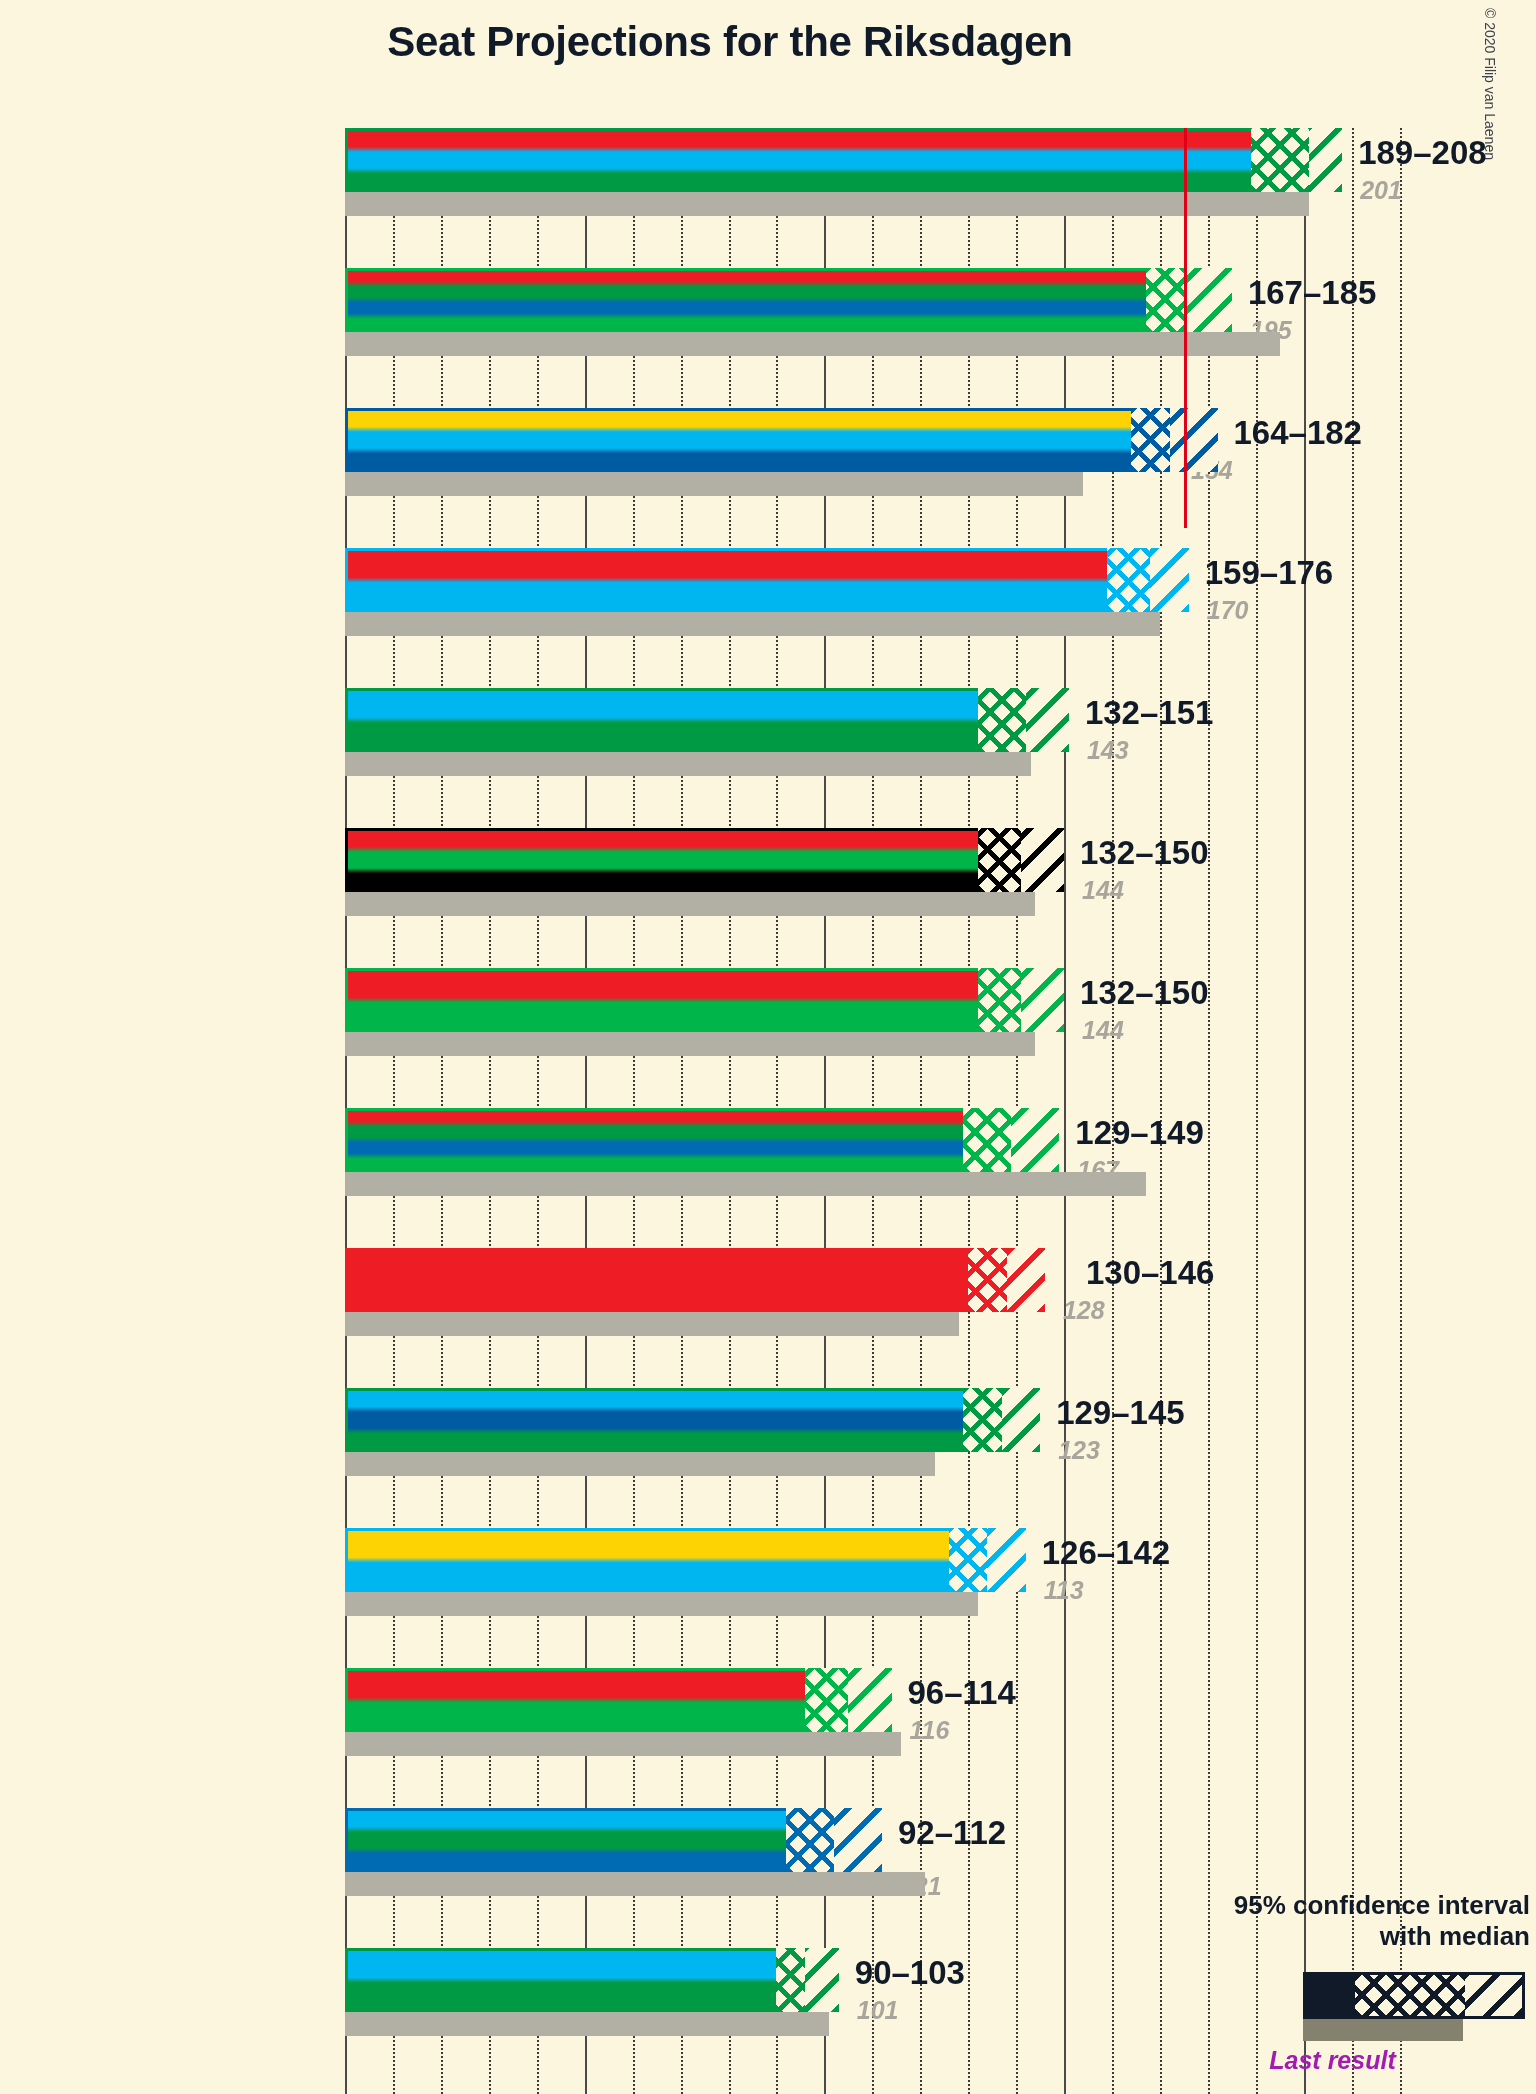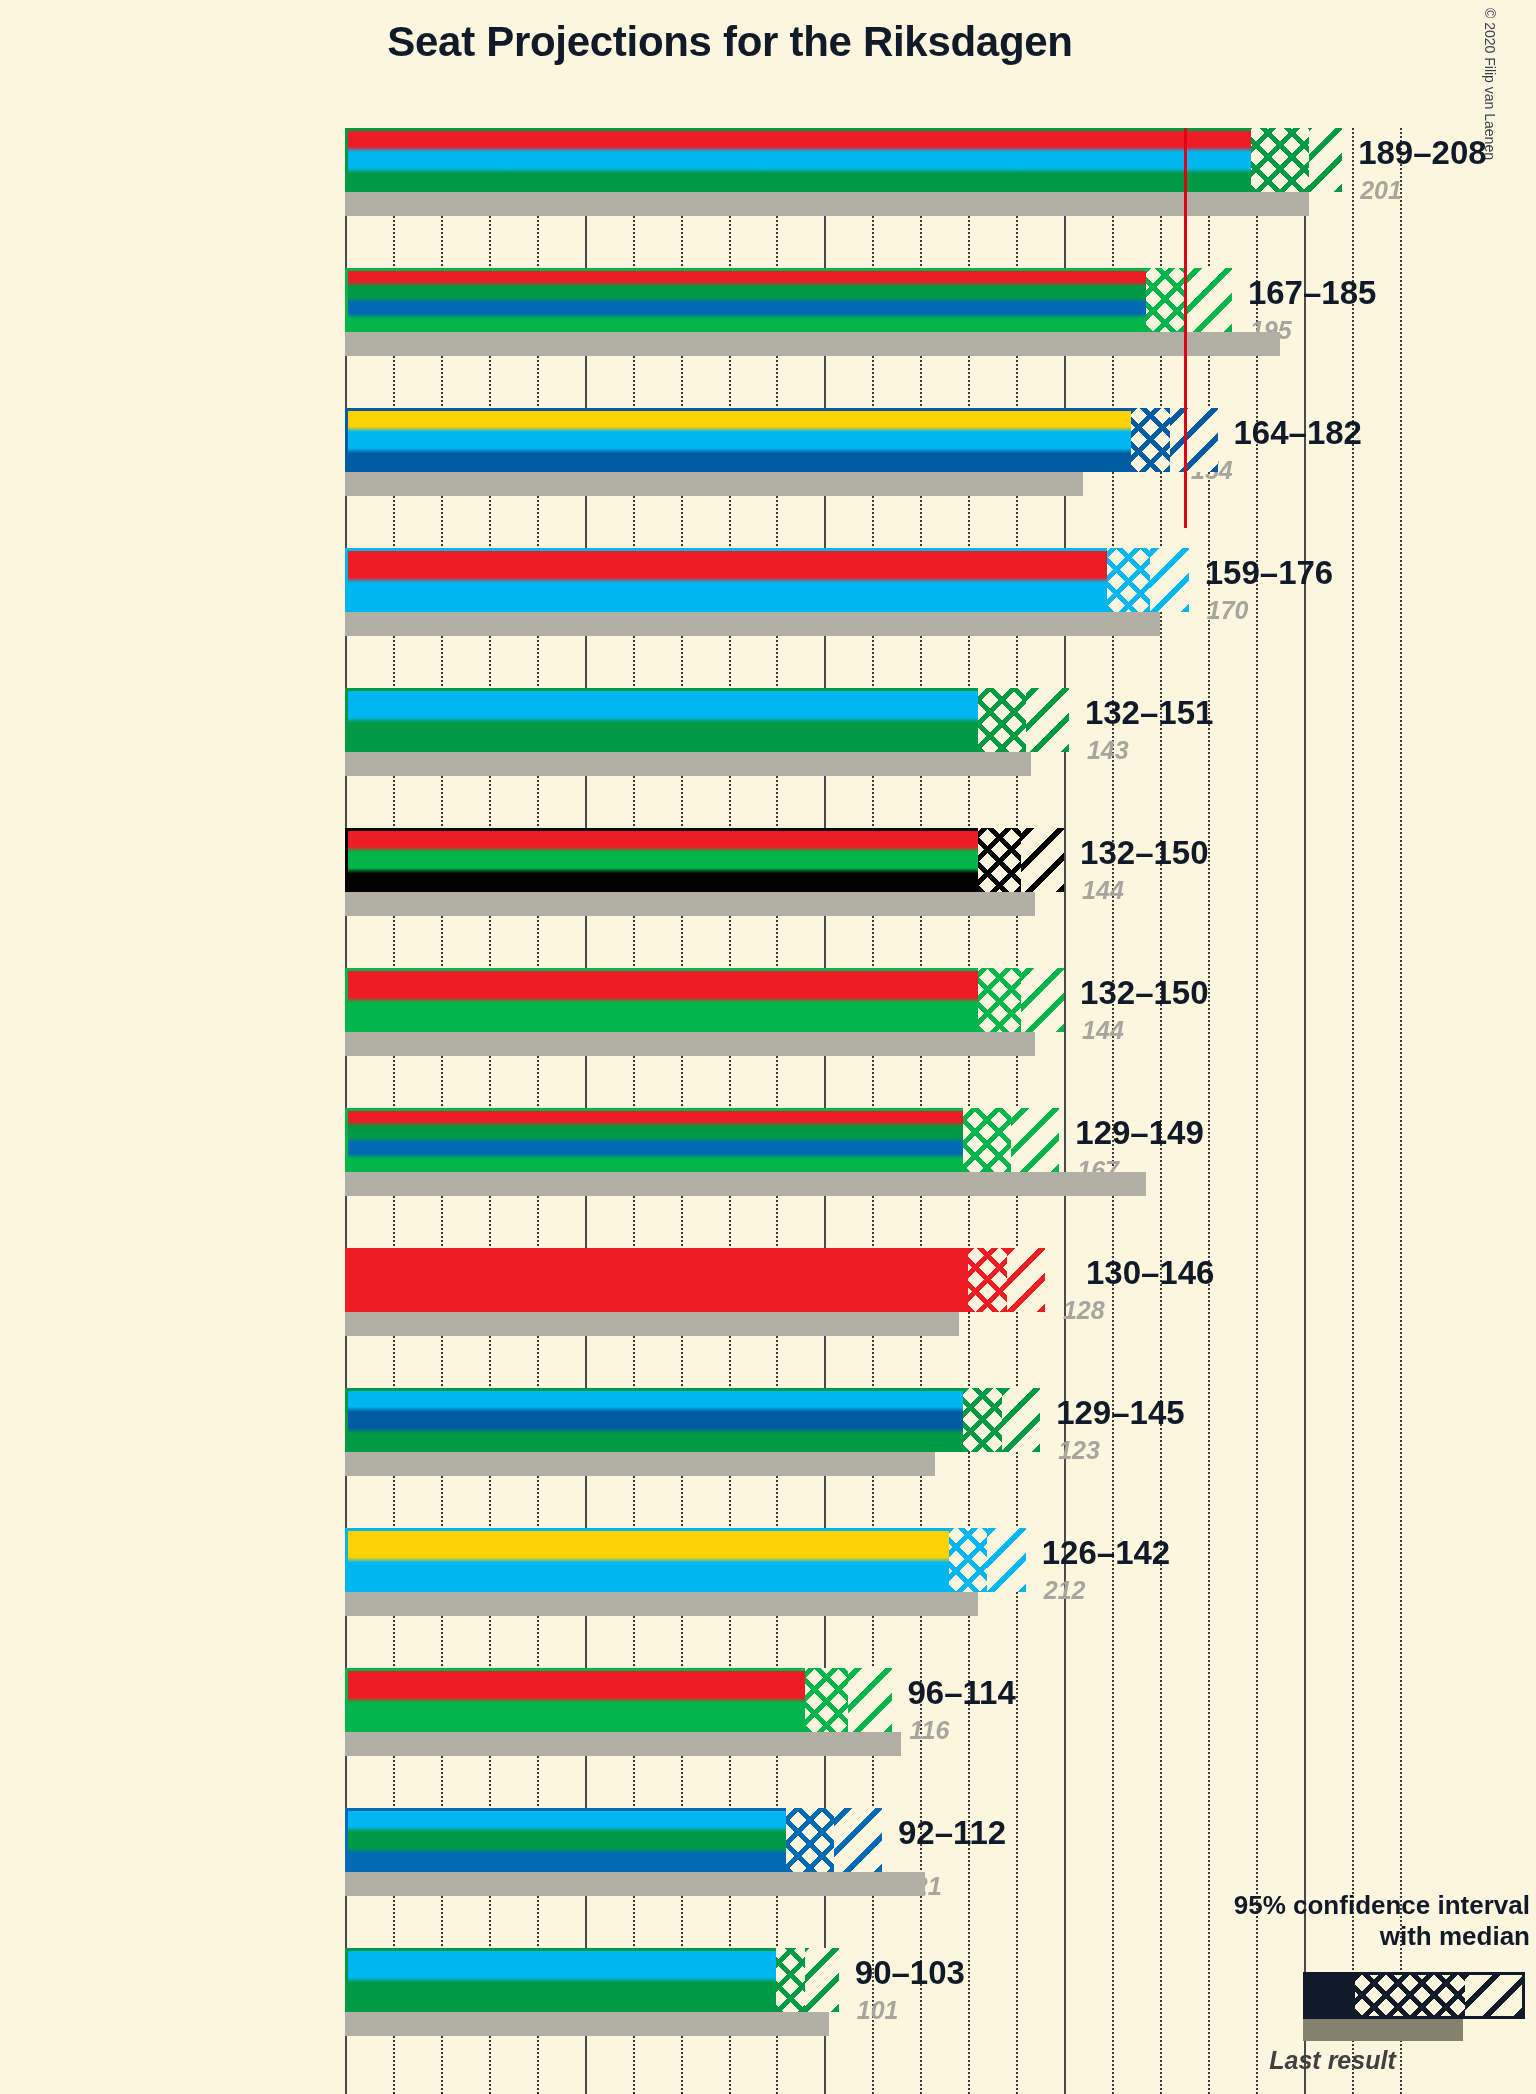--- a/index.html
+++ b/index.html
@@ -82,21 +82,21 @@
   }
   .legend-bar{
     position:absolute;left:163px;top:82px;width:222px;height:47px;
     box-sizing:border-box;border:3px solid #101A28;background:#101A28;
   }
   .legend-cross{position:absolute;right:57px;top:0;bottom:0;width:110px;background-color:#FDF6DF;}
   .legend-diag{position:absolute;right:0;top:0;bottom:0;width:57px;background-color:#FDF6DF;}
   .legend-last{position:absolute;left:163px;top:129px;width:160px;height:22px;background:#84826F;}
   .legend-last-label{
     position:absolute;left:0;top:156px;width:385px;text-align:center;
-    font-size:25px;font-style:italic;font-weight:bold;color:#404040;
+    font-size:25px;font-style:italic;font-weight:bold;color:#a21caf;
   }
 </style>
 </head>
 <body>
 
 <div id="chart-root">
 
   <div class="title">Seat Projections for the Riksdagen</div>
   <div class="copyright">© 2020 Filip van Laenen</div>
 
@@ -240,21 +240,21 @@
         </div>
         <div class="row" style="top: 1400px;">
           <div class="lastresult" style="top: 64px; width: 632.808px;"></div>
           <div class="bar" style="width: 680.748px;">
             <div class="fill" style="background: linear-gradient(rgb(253, 211, 4) 4%, rgb(253, 211, 4) 46%, rgb(0, 182, 240) 54%, rgb(0, 182, 240) 96%);"></div>
             <div class="ci-cross" style="left: 604.044px; width: 38.352px; background-image: repeating-linear-gradient(45deg, rgb(0, 182, 240) 0px, rgb(0, 182, 240) 5px, transparent 5px, transparent 17px), repeating-linear-gradient(-45deg, rgb(0, 182, 240) 0px, rgb(0, 182, 240) 5px, transparent 5px, transparent 17px);"></div>
             <div class="ci-diag" style="left: 642.396px; width: 38.352px; background-image: repeating-linear-gradient(-45deg, rgb(0, 182, 240) 0px, rgb(0, 182, 240) 6px, transparent 6px, transparent 22px);"></div>
             <div class="outline" style="border-color: rgb(0, 182, 240);"></div>
           </div>
           <div class="range" style="left: 696.748px; top: 6px;">126–142</div>
-          <div class="median" style="left: 698.748px; top: 48px;">212</div>
+          <div class="median" style="left: 698.748px; top: 48px;">113</div>
         </div>
         <div class="row" style="top: 1540px;">
           <div class="lastresult" style="top: 64px; width: 556.104px;"></div>
           <div class="bar" style="width: 546.516px;">
             <div class="fill" style="background: linear-gradient(rgb(238, 28, 37) 4%, rgb(238, 28, 37) 46%, rgb(0, 181, 74) 54%, rgb(0, 181, 74) 96%);"></div>
             <div class="ci-cross" style="left: 460.224px; width: 43.146px; background-image: repeating-linear-gradient(45deg, rgb(0, 181, 74) 0px, rgb(0, 181, 74) 5px, transparent 5px, transparent 17px), repeating-linear-gradient(-45deg, rgb(0, 181, 74) 0px, rgb(0, 181, 74) 5px, transparent 5px, transparent 17px);"></div>
             <div class="ci-diag" style="left: 503.37px; width: 43.146px; background-image: repeating-linear-gradient(-45deg, rgb(0, 181, 74) 0px, rgb(0, 181, 74) 6px, transparent 6px, transparent 22px);"></div>
             <div class="outline" style="border-color: rgb(0, 181, 74);"></div>
           </div>
           <div class="range" style="left: 562.516px; top: 6px;">96–114</div>

